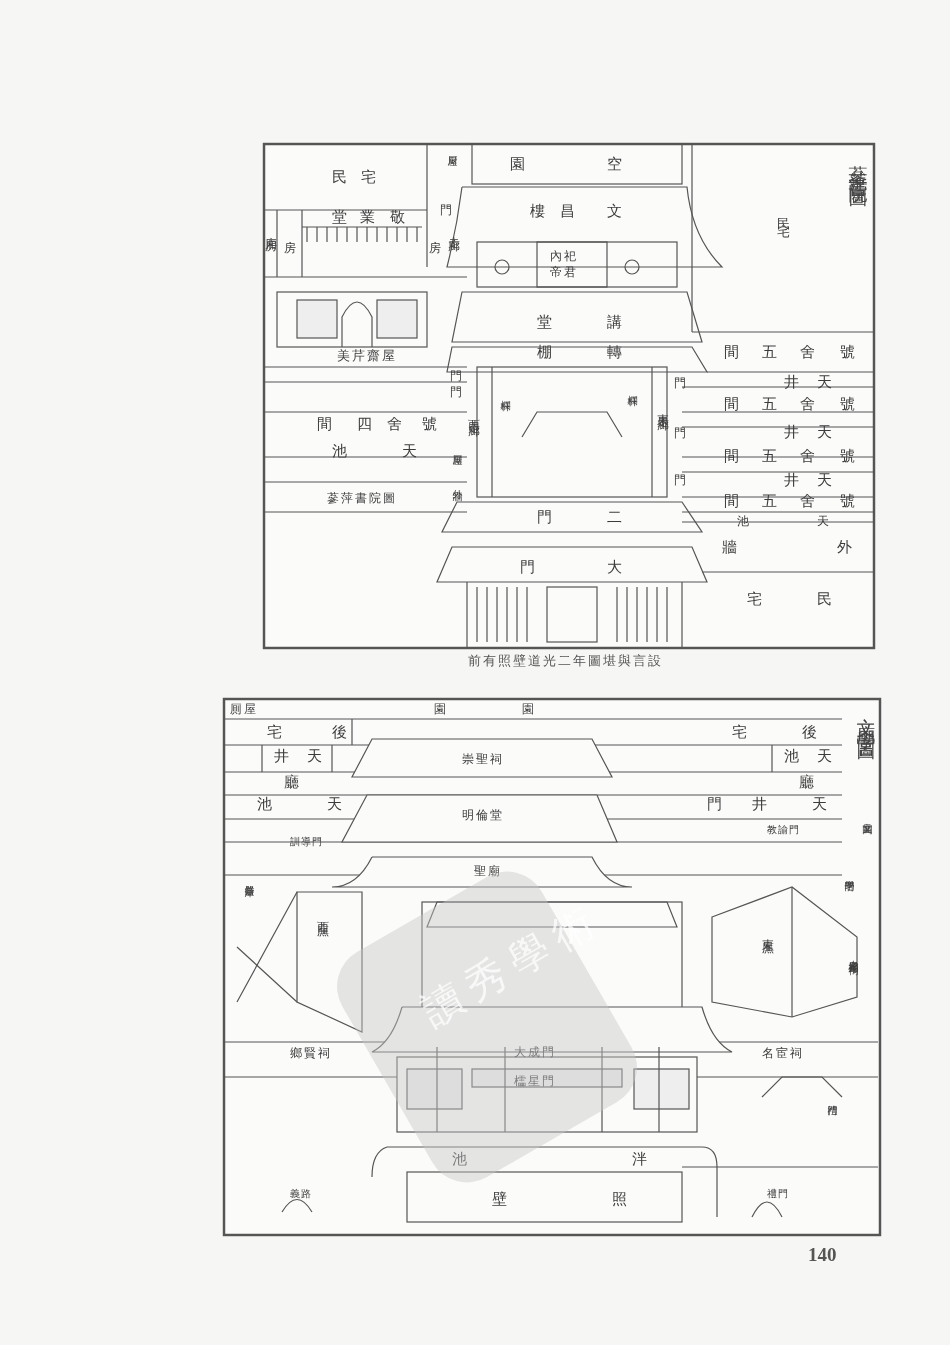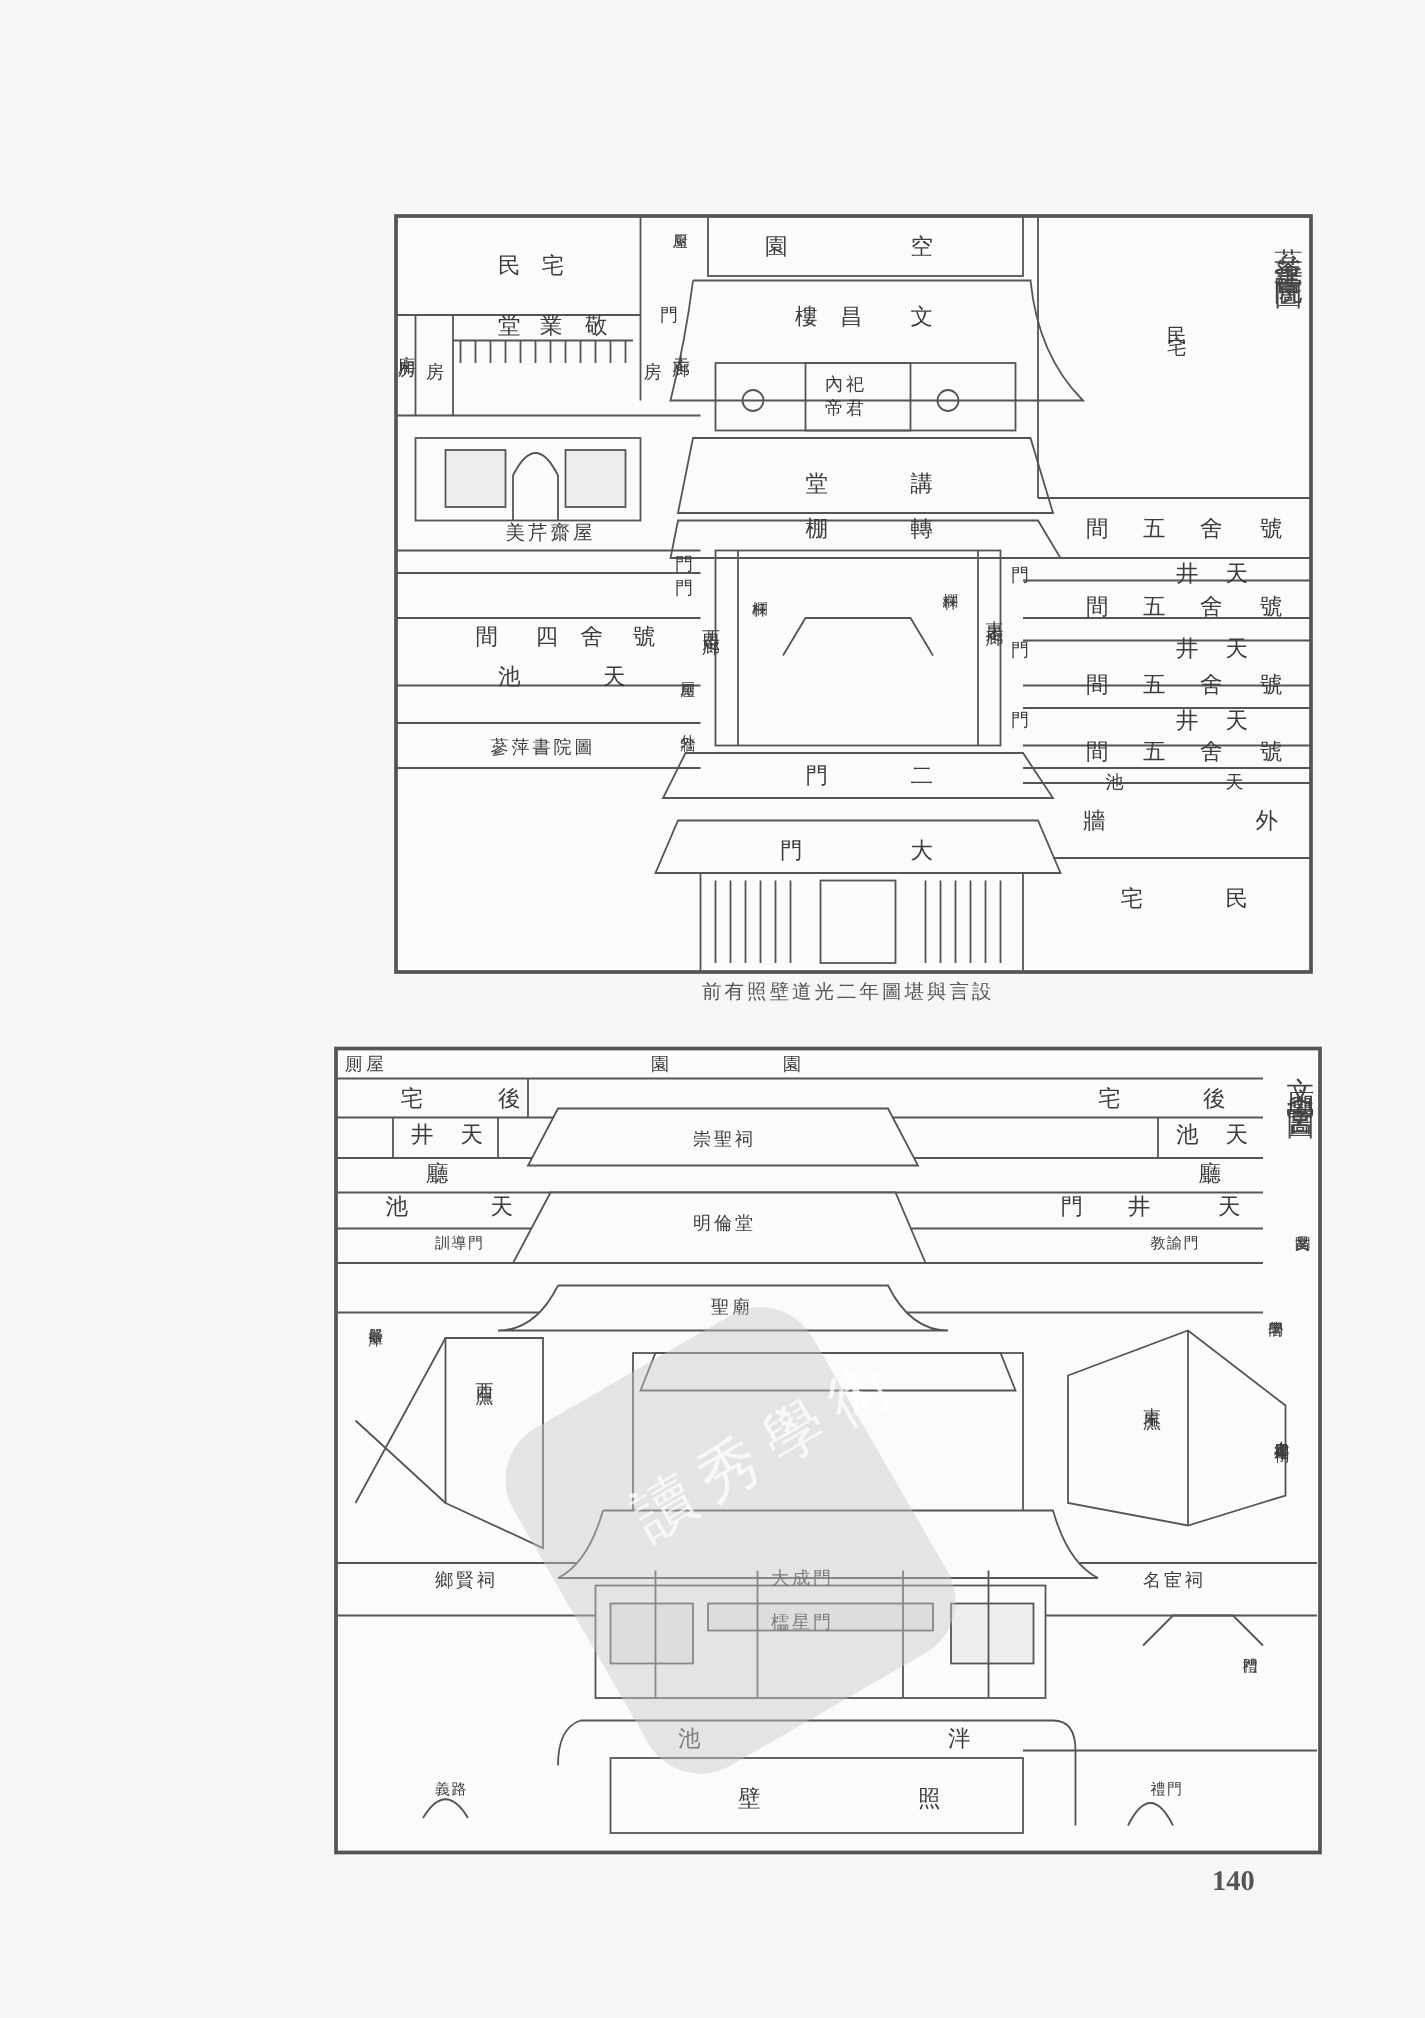--- a/index.html
+++ b/index.html
@@ -226,21 +226,21 @@
   <span class="lbl" style="left:562px;top:52px;">池</span>
   <span class="lbl" style="left:595px;top:52px;">天</span>
   <span class="lbl" style="left:62px;top:78px;">廳</span>
   <span class="lbl" style="left:577px;top:78px;">廳</span>
   <span class="lbl" style="left:35px;top:100px;">池</span>
   <span class="lbl" style="left:105px;top:100px;">天</span>
   <span class="lbl sm" style="left:240px;top:112px;">明倫堂</span>
   <span class="lbl" style="left:485px;top:100px;">門</span>
   <span class="lbl" style="left:530px;top:100px;">井</span>
   <span class="lbl" style="left:590px;top:100px;">天</span>
-  <span class="lbl xs" style="left:68px;top:128px;text-align:center;">訓導門</span>
+  <span class="lbl xs" style="left:68px;top:140px;text-align:center;">訓導門</span>
   <span class="lbl xs" style="left:545px;top:128px;">教諭門</span>
   <span class="lbl sm" style="left:252px;top:168px;">聖廟</span>
   <span class="lbl xs vert" style="left:640px;top:118px;">文昌閣</span>
   <span class="lbl xs vert" style="left:622px;top:175px;">學署門</span>
   <span class="lbl xs vert" style="left:22px;top:180px;">祭器庫</span>
   <span class="lbl sm vert" style="left:95px;top:215px;">西廡</span>
   <span class="lbl sm vert" style="left:540px;top:232px;">東廡</span>
   <span class="lbl xs vert" style="left:626px;top:255px;height:40px;">忠孝祠節孝祠</span>
   <span class="lbl sm" style="left:292px;top:349px;">大成門</span>
   <span class="lbl sm" style="left:292px;top:378px;">櫺星門</span>

